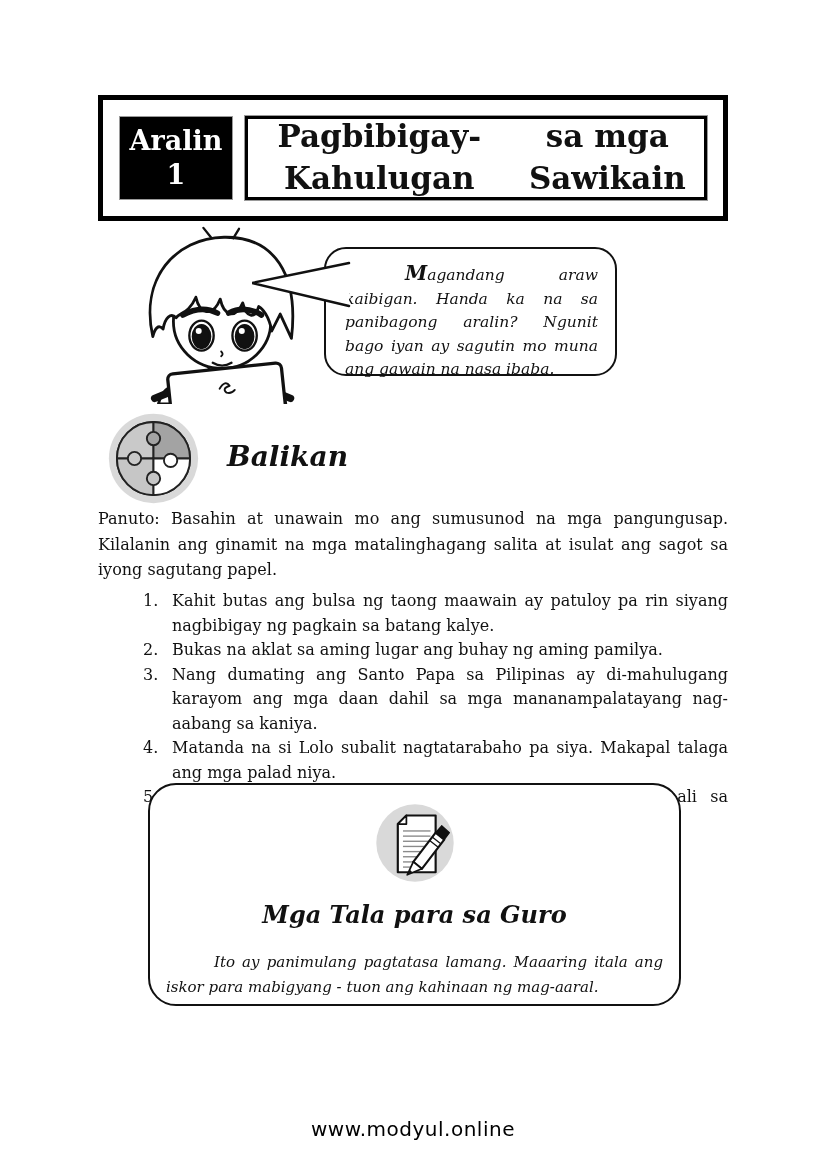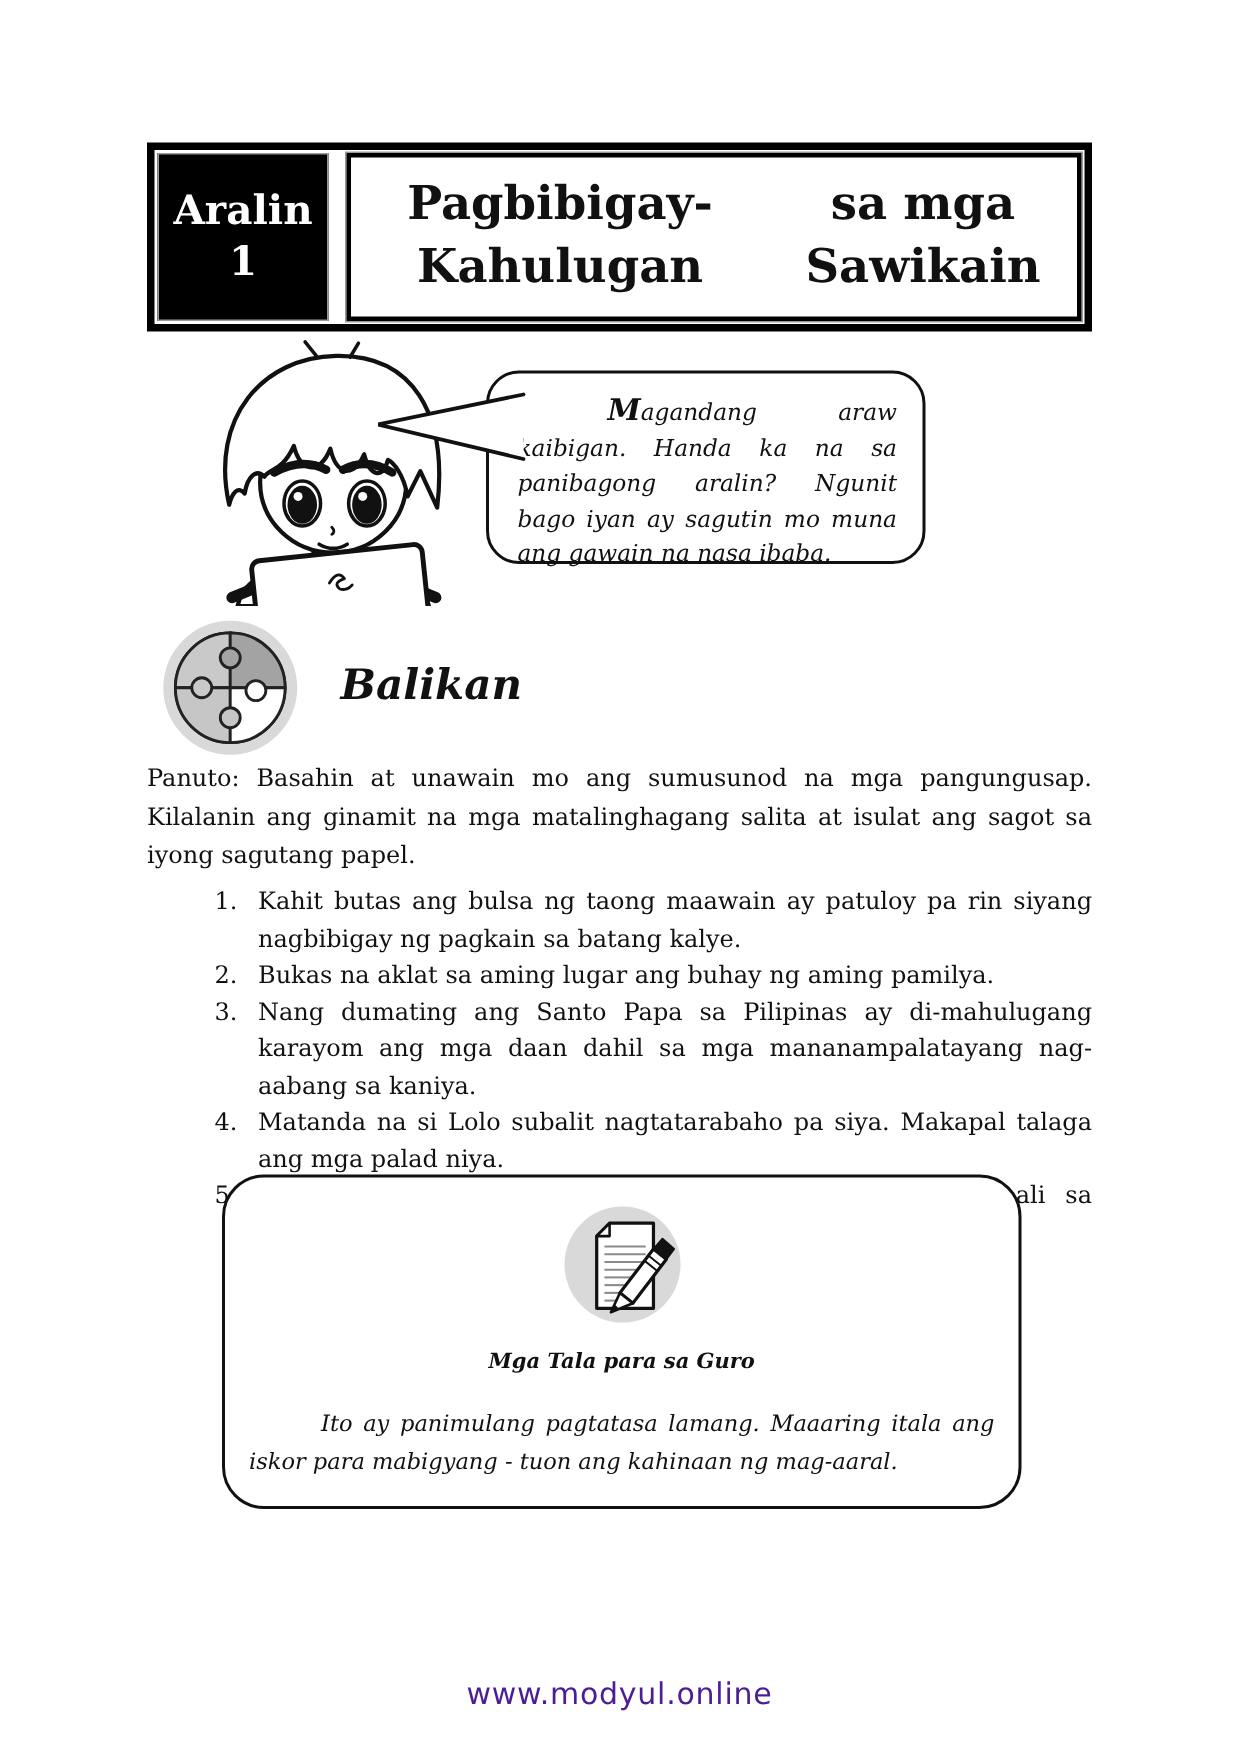--- a/index.html
+++ b/index.html
@@ -9,21 +9,21 @@
     background:#ffffff;
     font-family:"DejaVu Serif", serif;
     color:#111;
     overflow:hidden;
   }
 
   
   .lesson-header{
     position:absolute;left:98px;top:95px;width:630px;height:126px;
     box-sizing:border-box;border:5px solid #000;background:#fff;
-    display:flex;gap:12px;padding:2px;
+    display:flex;gap:12px;padding:16px;
   }
   .lesson-number-box{
     width:114px;background:#000;color:#fff;
     display:flex;flex-direction:column;align-items:center;justify-content:center;
     font-weight:bold;font-size:27px;line-height:1.25;
     box-shadow:0 0 0 1px #9a9a9a inset;
   }
   .lesson-title-box{
     flex:1;box-sizing:border-box;border:3px solid #000;background:#fff;
     display:flex;flex-direction:row;align-items:center;justify-content:center;
@@ -65,31 +65,31 @@
   .list-item .txt{flex:1;text-align:justify;}
 
   
   .teacher-note-box{
     position:absolute;left:148px;top:783px;width:533px;height:223px;
     box-sizing:border-box;border:2.5px solid #111;border-radius:28px;background:#fff;
     text-align:center;
   }
   .note-icon{width:86px;height:86px;margin-top:15px;}
   .teacher-note-title{
-    margin:10px 0 0 0;font-weight:bold;font-style:italic;font-size:14px;
+    margin:10px 0 0 0;font-weight:bold;font-style:italic;font-size:24px;
   }
   .teacher-note-body{
     margin:21px 16px 0 16px;font-style:italic;font-size:15px;line-height:25px;
     text-align:justify;text-indent:48px;
   }
 
   
   .footer-watermark{
     position:absolute;left:0;top:1117px;width:826px;text-align:center;
-    font-family:"DejaVu Sans", sans-serif;font-size:20px;color:#4c1d95;
+    font-family:"DejaVu Sans", sans-serif;font-size:20px;color:#000000;
     letter-spacing:0.5px;
   }
 </style>
 </head>
 <body>
 
 <div class="page">
 
   <div class="lesson-header">
     <div class="lesson-number-box">

